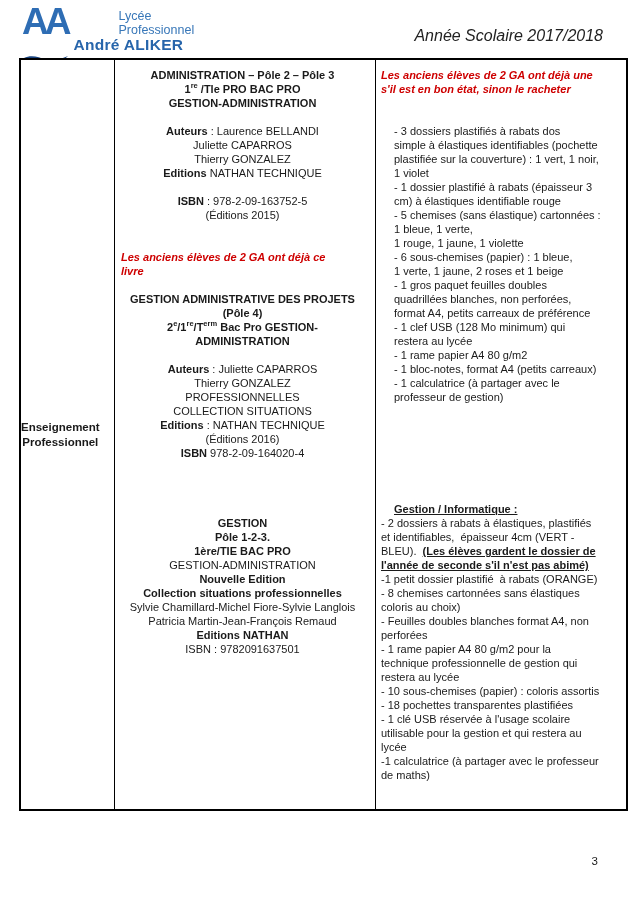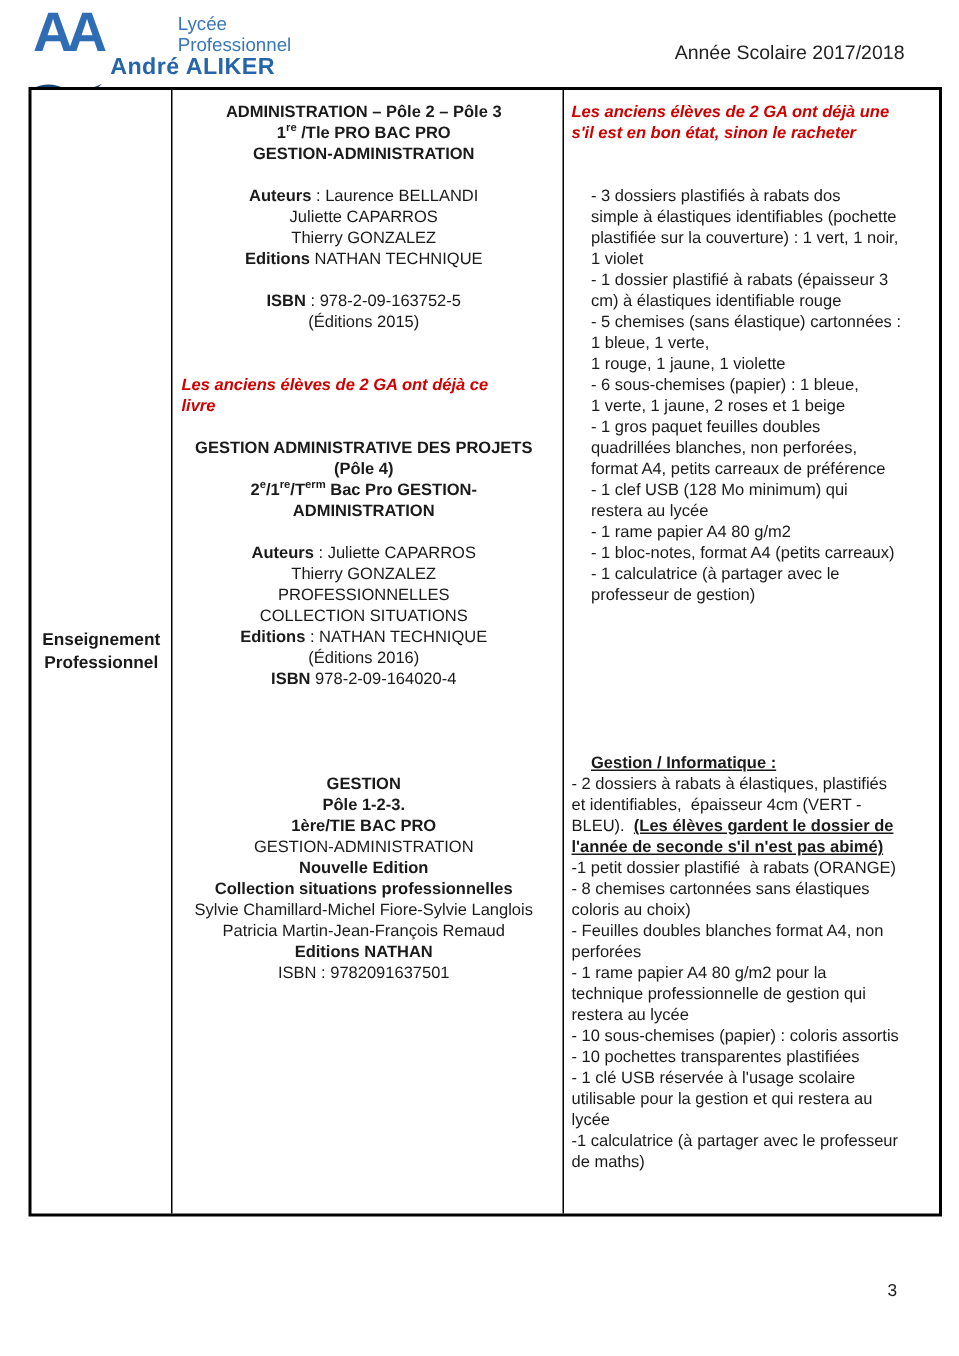--- a/index.html
+++ b/index.html
@@ -22,32 +22,32 @@
   .logo-aa{
     font-size:37px;font-weight:bold;line-height:30px;letter-spacing:-4px;
     color:var(--logo-blue);
   }
   .logo-names{margin-left:6px;padding-top:2px;}
   .logo-line1{font-size:12.5px;line-height:14px;color:var(--logo-mid);margin-left:45px;}
   .logo-line2{font-size:15.5px;line-height:16px;font-weight:bold;color:var(--logo-dark);letter-spacing:0.3px;}
   .swoosh{display:block;margin-top:1px;}
 
   .school-year{
-    position:absolute;top:27px;right:36px;font-size:13px;color:#222;
+    position:absolute;top:27px;right:36px;font-size:16px;color:#222;font-style:italic;
   }
 
   
   .doc-table{
     position:absolute;left:19px;top:58px;width:609px;height:753px;
     border:2px solid #000;box-sizing:border-box;display:flex;background:#fff;
   }
   .col{box-sizing:border-box;overflow:hidden;font-size:11px;}
   .col1{
     width:94px;border-right:1.5px solid #000;
-    display:flex;align-items:center;justify-content:center;text-align:center;
+    display:flex;align-items:center;justify-content:flex-start;text-align:center;
   }
   .row-label{font-weight:bold;font-size:11.5px;line-height:15px;}
   .col2{width:261px;border-right:1.5px solid #000;text-align:center;padding:8px 9px 4px 4px;}
   .col3{flex:1;text-align:left;padding:8px 4px 4px 5px;}
 
   .ln{height:14px;line-height:14px;white-space:pre;}
   .ln.left{text-align:left;padding-left:2px;}
   .ln.ind{padding-left:13px;}
   .b{font-weight:bold;}
   .i{font-style:italic;}
@@ -169,21 +169,21 @@
         <div class="ln"><span class="b u">l'année de seconde s'il n'est pas abimé)</span></div>
         <div class="ln"><span>-1 petit dossier plastifié  à rabats (ORANGE)</span></div>
         <div class="ln"><span>- 8 chemises cartonnées sans élastiques</span></div>
         <div class="ln"><span>coloris au choix)</span></div>
         <div class="ln"><span>- Feuilles doubles blanches format A4, non</span></div>
         <div class="ln"><span>perforées</span></div>
         <div class="ln"><span>- 1 rame papier A4 80 g/m2 pour la</span></div>
         <div class="ln"><span>technique professionnelle de gestion qui</span></div>
         <div class="ln"><span>restera au lycée</span></div>
         <div class="ln"><span>- 10 sous-chemises (papier) : coloris assortis</span></div>
-        <div class="ln"><span>- 10 pochettes transparentes plastifiées</span></div>
+        <div class="ln"><span>- 18 pochettes transparentes plastifiées</span></div>
         <div class="ln"><span>- 1 clé USB réservée à l'usage scolaire</span></div>
         <div class="ln"><span>utilisable pour la gestion et qui restera au</span></div>
         <div class="ln"><span>lycée</span></div>
         <div class="ln"><span>-1 calculatrice (à partager avec le professeur</span></div>
         <div class="ln"><span>de maths)</span></div>
       </div>
   </div>
 
   <div class="page-number">3</div>
 

